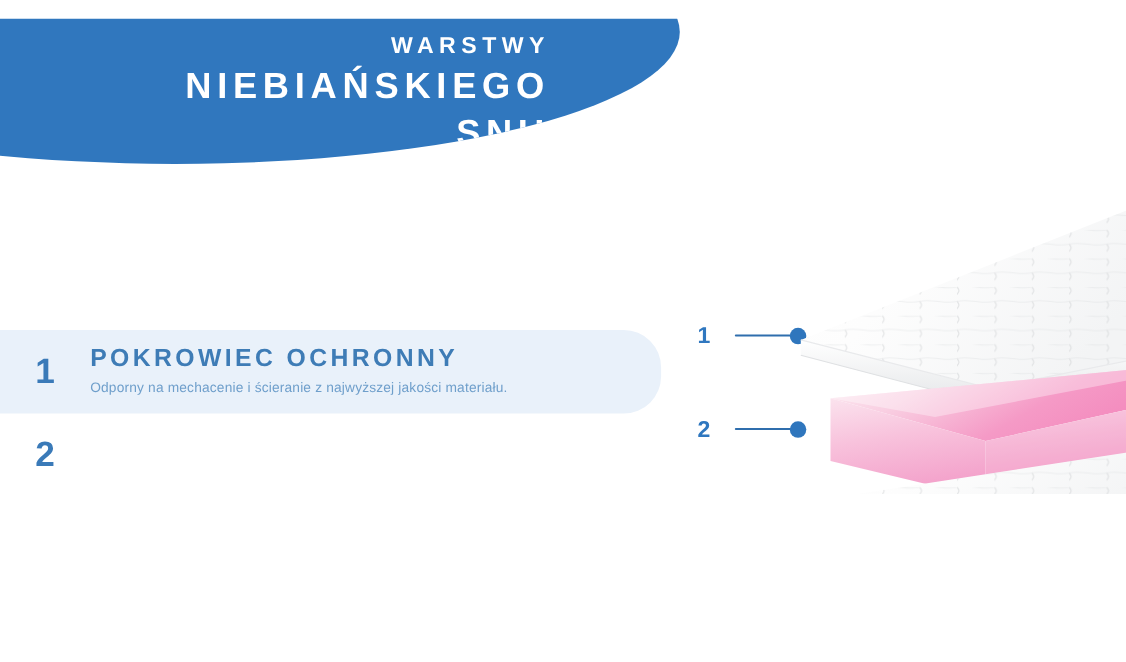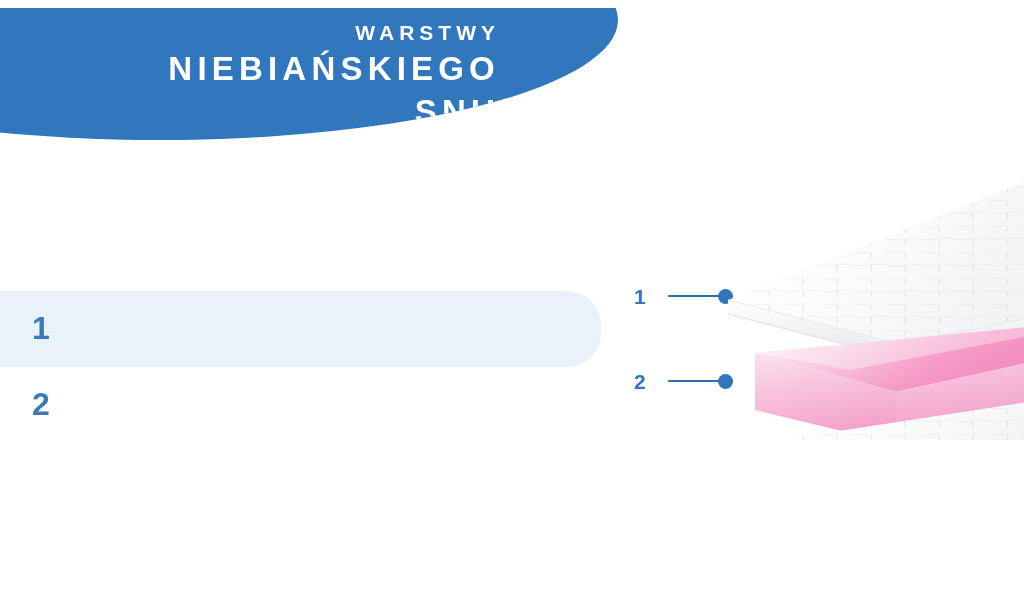--- a/index.html
+++ b/index.html
@@ -10,21 +10,21 @@
   body {
     width: 1024px;
     height: 602px;
     overflow: hidden;
     font-family: "Liberation Sans", sans-serif;
     position: relative;
   }
 
   #stage {
     position: absolute;
-    left: 0; top: 8px;
+    left: 0; top: 17px;
     width: 1024px;
     height: 432px;
     background: #ffffff;
     overflow: hidden;
   }
 
   
   #header-banner {
     position: absolute;
     left: -300px;
@@ -189,20 +189,24 @@
       <span class="hdr-line" id="hdr-line-1">WARSTWY</span>
       <span class="hdr-line" id="hdr-line-2">NIEBIAŃSKIEGO</span>
       <span class="hdr-line" id="hdr-line-3">SNU</span>
     </div>
   </div>
 
   <div id="layer-list">
 
     <div class="layer-item highlight">
       <span class="item-number">1</span>
+      <span class="item-text">
+        <span class="item-title">POKROWIEC OCHRONNY</span>
+        <span class="item-desc">Odporny na mechacenie i ścieranie z najwyższej jakości materiału.</span>
+      </span>
     </div>
 
     <div class="layer-item plain">
       <span class="item-number">2</span>
     </div>
 
   </div>
 
   <div class="callout" id="callout-1">
     <span class="callout-number">1</span>

